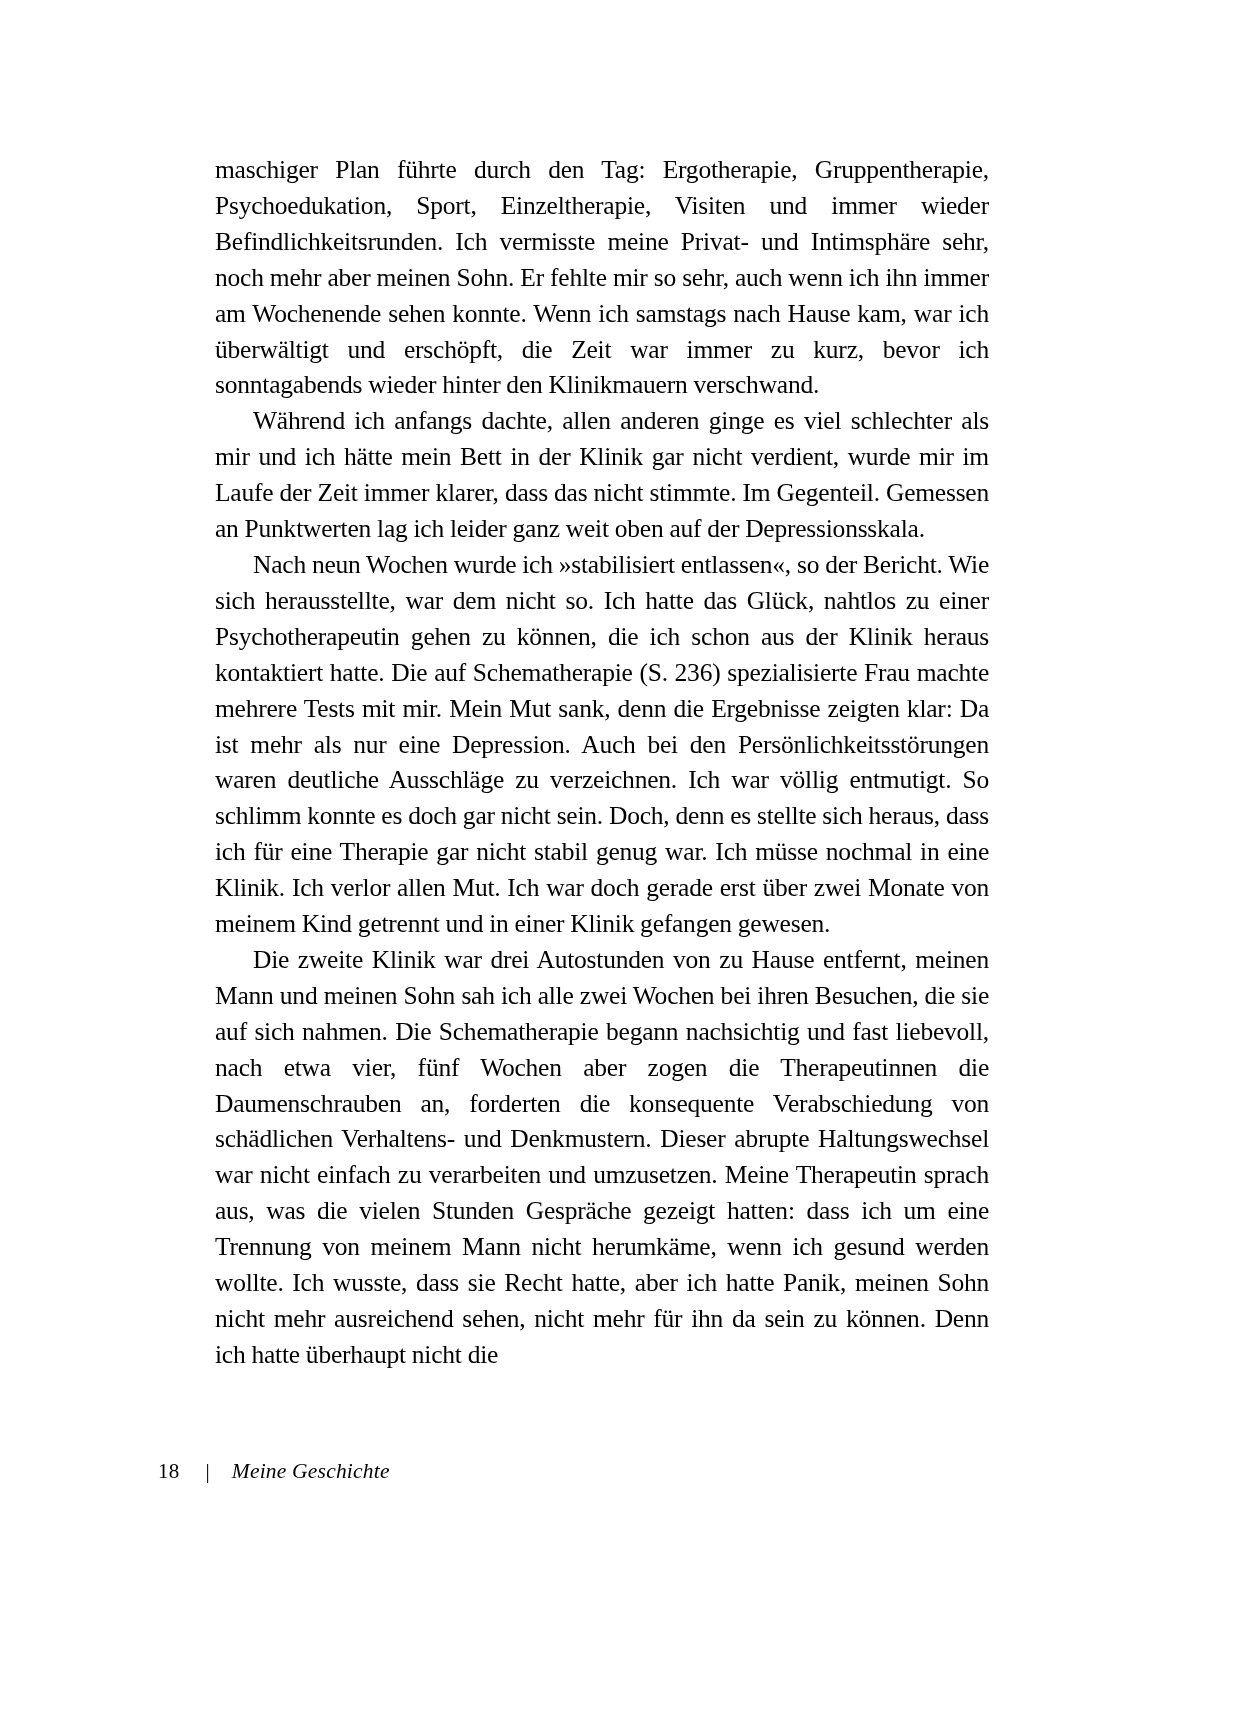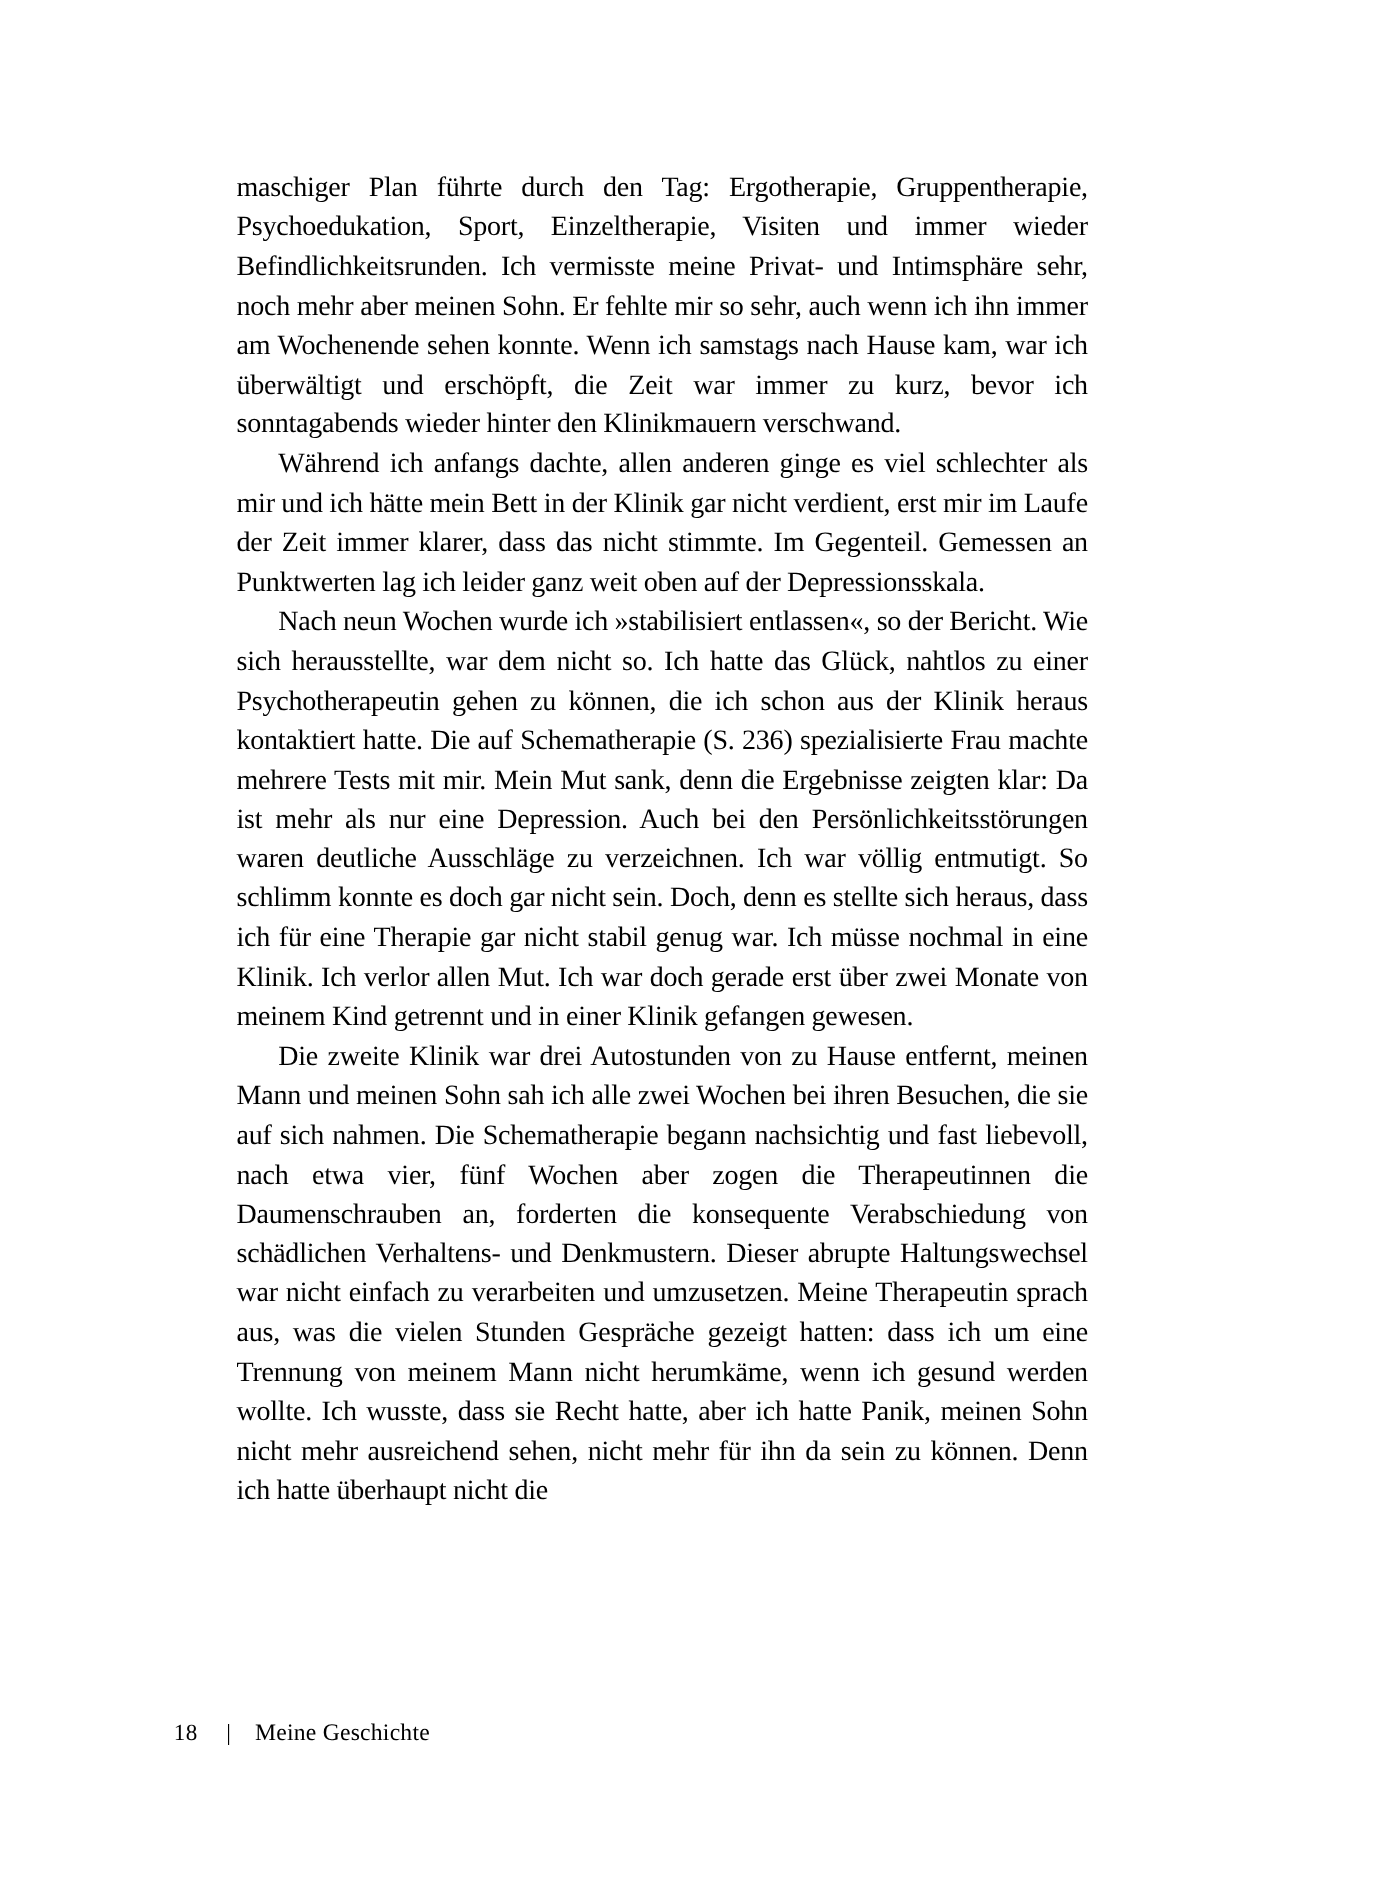--- a/index.html
+++ b/index.html
@@ -46,38 +46,39 @@
     hyphens: manual;
   }
   .para.indent {
     text-indent: 38px;
   }
 
   
   #footer-line {
     position: absolute;
     left: 158px;
-    top: 1563px;
+    top: 1459px;
     display: flex;
     align-items: baseline;
     font-size: 21px;
     color: #000000;
     white-space: nowrap;
   }
   #footer-page-number {
     font-family: "Liberation Serif", "DejaVu Serif", serif;
     font-size: 21px;
     letter-spacing: 0.3px;
   }
   #footer-separator {
     margin: 0 22px 0 26px;
     font-size: 21px;
     line-height: 1;
   }
   #footer-chapter-title {
+    font-style: italic;
     font-size: 21.5px;
     letter-spacing: 0.2px;
   }
 
   
   #source-credit {
     position: absolute;
     left: 0;
     top: 1652px;
     width: 1260px;
@@ -89,21 +90,21 @@
     white-space: nowrap;
   }
 </style>
 </head>
 <body>
 
 <div id="page">
 
   <div id="text-column">
     <p class="para">maschiger Plan führte durch den Tag: Ergotherapie, Gruppentherapie, Psychoedukation, Sport, Einzeltherapie, Visiten und immer wieder Befindlichkeitsrunden. Ich vermisste meine Privat- und Intimsphäre sehr, noch mehr aber meinen Sohn. Er fehlte mir so sehr, auch wenn ich ihn immer am Wochenende sehen konnte. Wenn ich samstags nach Hause kam, war ich überwältigt und erschöpft, die Zeit war immer zu kurz, bevor ich sonntagabends wieder hinter den Klinikmauern verschwand.</p>
-    <p class="para indent">Während ich anfangs dachte, allen anderen ginge es viel schlechter als mir und ich hätte mein Bett in der Klinik gar nicht verdient, erst mir im Laufe der Zeit immer klarer, dass das nicht stimmte. Im Gegenteil. Gemessen an Punktwerten lag ich leider ganz weit oben auf der Depressionsskala.</p>
+    <p class="para indent">Während ich anfangs dachte, allen anderen ginge es viel schlechter als mir und ich hätte mein Bett in der Klinik gar nicht verdient, wurde mir im Laufe der Zeit immer klarer, dass das nicht stimmte. Im Gegenteil. Gemessen an Punktwerten lag ich leider ganz weit oben auf der Depressionsskala.</p>
     <p class="para indent">Nach neun Wochen wurde ich »stabilisiert entlassen«, so der Bericht. Wie sich herausstellte, war dem nicht so. Ich hatte das Glück, nahtlos zu einer Psychotherapeutin gehen zu können, die ich schon aus der Klinik heraus kontaktiert hatte. Die auf Schematherapie (S. 236) spezialisierte Frau machte mehrere Tests mit mir. Mein Mut sank, denn die Ergebnisse zeigten klar: Da ist mehr als nur eine Depression. Auch bei den Persönlichkeitsstörungen waren deutliche Ausschläge zu verzeichnen. Ich war völlig entmutigt. So schlimm konnte es doch gar nicht sein. Doch, denn es stellte sich heraus, dass ich für eine Therapie gar nicht stabil genug war. Ich müsse nochmal in eine Klinik. Ich verlor allen Mut. Ich war doch gerade erst über zwei Monate von meinem Kind getrennt und in einer Klinik gefangen gewesen.</p>
     <p class="para indent">Die zweite Klinik war drei Autostunden von zu Hause entfernt, meinen Mann und meinen Sohn sah ich alle zwei Wochen bei ihren Besuchen, die sie auf sich nahmen. Die Schematherapie begann nachsichtig und fast liebevoll, nach etwa vier, fünf Wochen aber zogen die Therapeutinnen die Daumenschrauben an, forderten die konsequente Verabschiedung von schädlichen Verhaltens- und Denkmustern. Dieser abrupte Haltungswechsel war nicht einfach zu verarbeiten und umzusetzen. Meine Therapeutin sprach aus, was die vielen Stunden Gespräche gezeigt hatten: dass ich um eine Trennung von meinem Mann nicht herumkäme, wenn ich gesund werden wollte. Ich wusste, dass sie Recht hatte, aber ich hatte Panik, meinen Sohn nicht mehr ausreichend sehen, nicht mehr für ihn da sein zu können. Denn ich hatte überhaupt nicht die</p>
   </div>
 
   <div id="footer-line">
     <span id="footer-page-number">18</span>
     <span id="footer-separator">|</span>
     <span id="footer-chapter-title">Meine Geschichte</span>
   </div>
 

